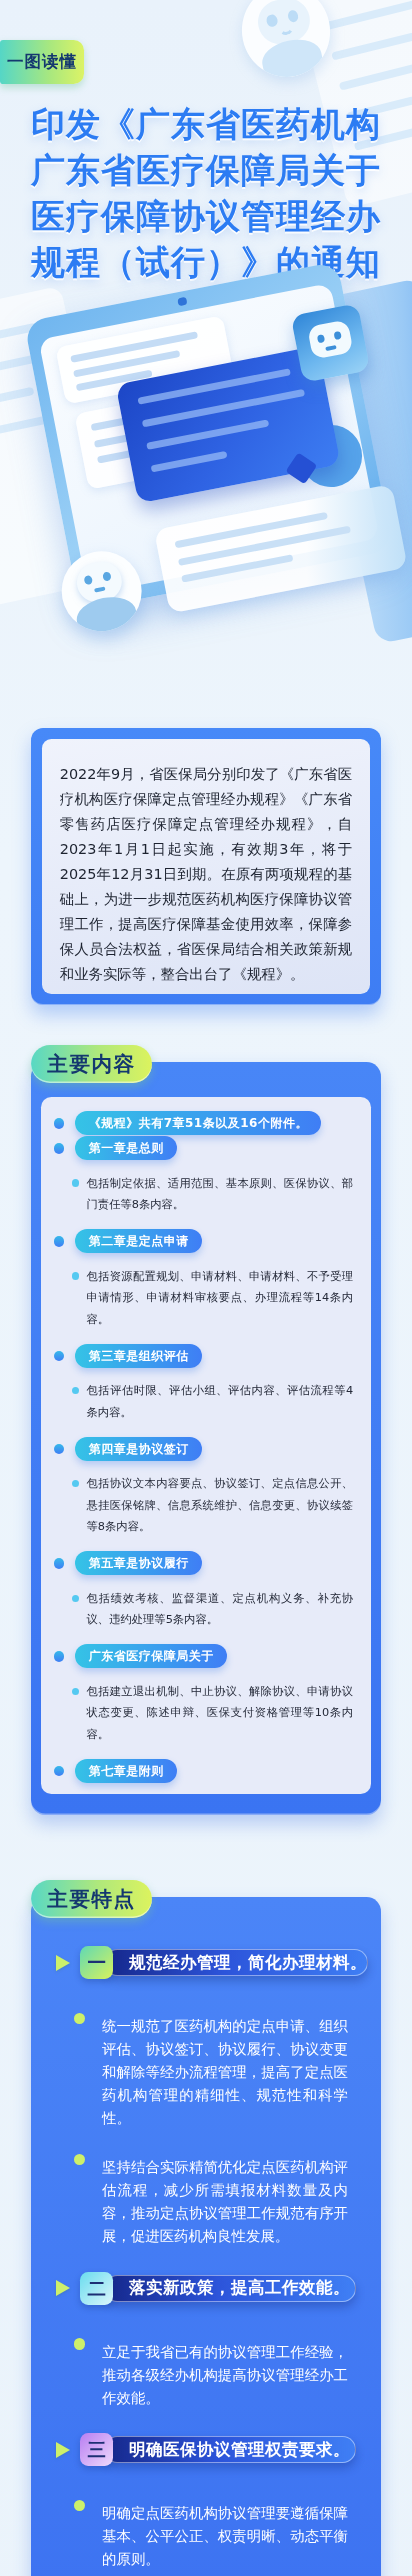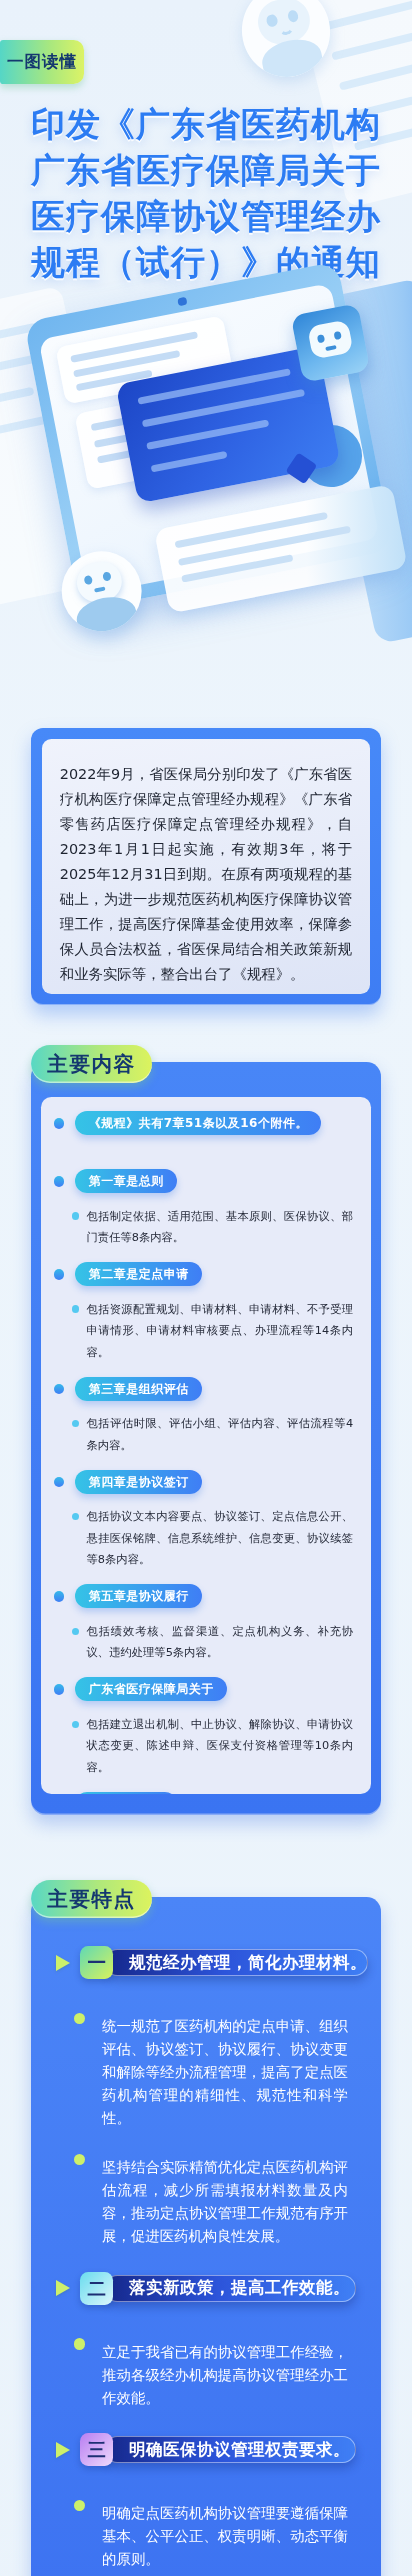--- a/index.html
+++ b/index.html
@@ -93,21 +93,21 @@
   .row-pill{display:flex;align-items:center;}
   .row-pill .dot{width:10.3px;height:10.3px;border-radius:50%;flex:0 0 auto;margin-right:11.3px;
     background:linear-gradient(180deg,#36b9ea 0%,#3f7ef5 100%);}
   .pill{height:24px;line-height:24px;padding:0 13.4px;border-radius:12px;color:#fff;
     font-size:12px;font-weight:700;letter-spacing:0.5px;white-space:nowrap;
     background:linear-gradient(90deg,#35c3e6 0%,#3f7ef5 100%);
     box-shadow:0 4.1px 7.2px rgba(50,120,230,.28);}
   .row-desc{display:flex;margin:12.4px 5.2px 13.4px 18.5px;}
   .row-desc .sdot{width:7.2px;height:7.2px;border-radius:50%;background:#55c9f1;flex:0 0 auto;margin:6.7px 7.2px 0 0;}
   .row-desc p{margin:0;font-size:11.3px;line-height:21.6px;color:#242938;font-weight:500;text-align:justify;}
-  .mb-lead{margin-bottom:34px;}
+  .mb-lead{margin-bottom:1px;}
 
   
   .panel-feat{position:absolute;left:31px;top:1897px;width:350px;height:857px;border-radius:14.4px;
     background:linear-gradient(180deg,#4b85f7 0%,#3a6ff0 100%);
     box-shadow:0 8.2px 17.5px rgba(70,120,230,.32), inset 0 -1.5px 0 rgba(255,255,255,.4);
     padding:49px 25px 0 25px;}
   .feature{margin-bottom:15.5px;}
   .feat-head{display:flex;align-items:center;margin-bottom:28px;position:relative;}
   .tri{width:0;height:0;border-top:8.8px solid transparent;border-bottom:8.8px solid transparent;
     border-left:14.4px solid #cdf06a;margin-right:10.3px;flex:0 0 auto;filter:drop-shadow(0 1.5px 1.5px rgba(60,110,60,.25));}

